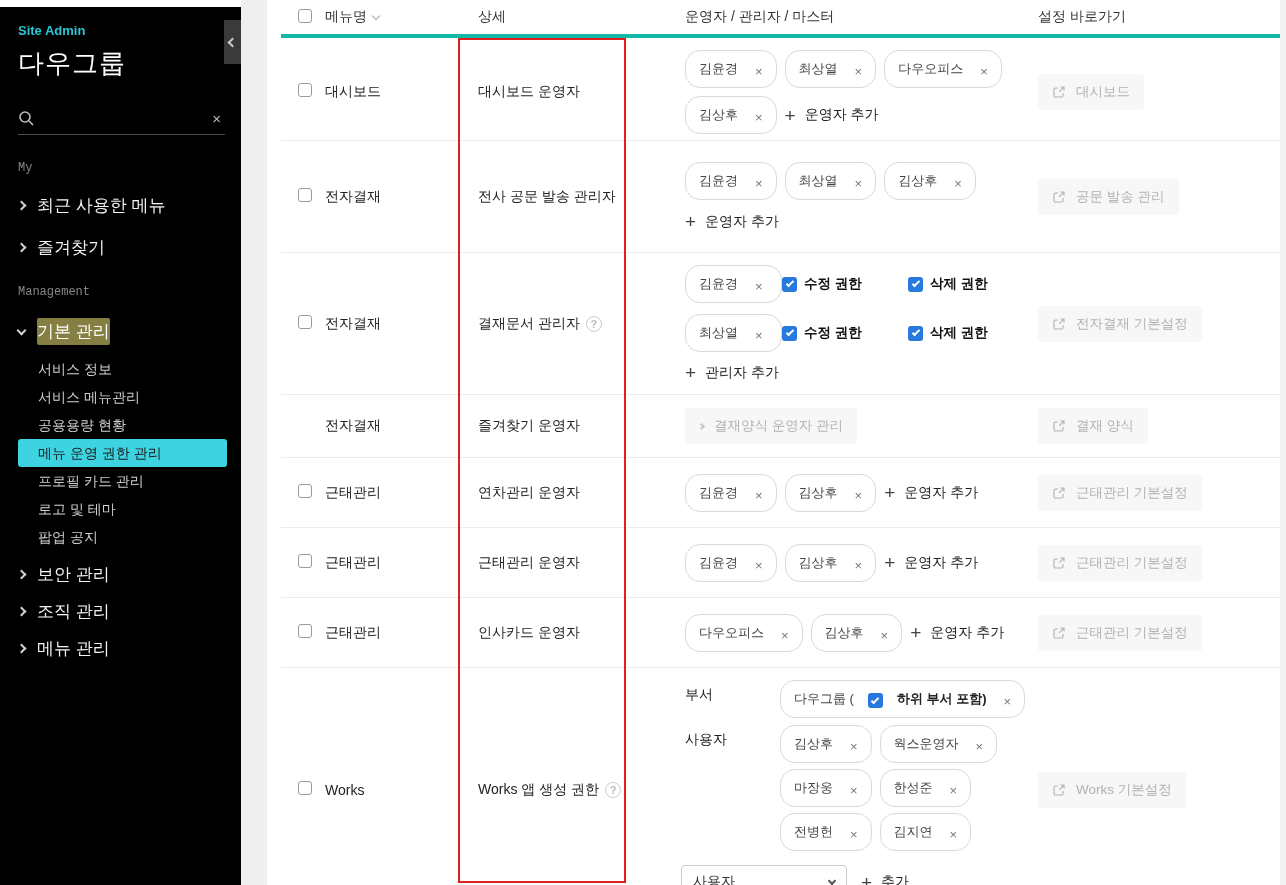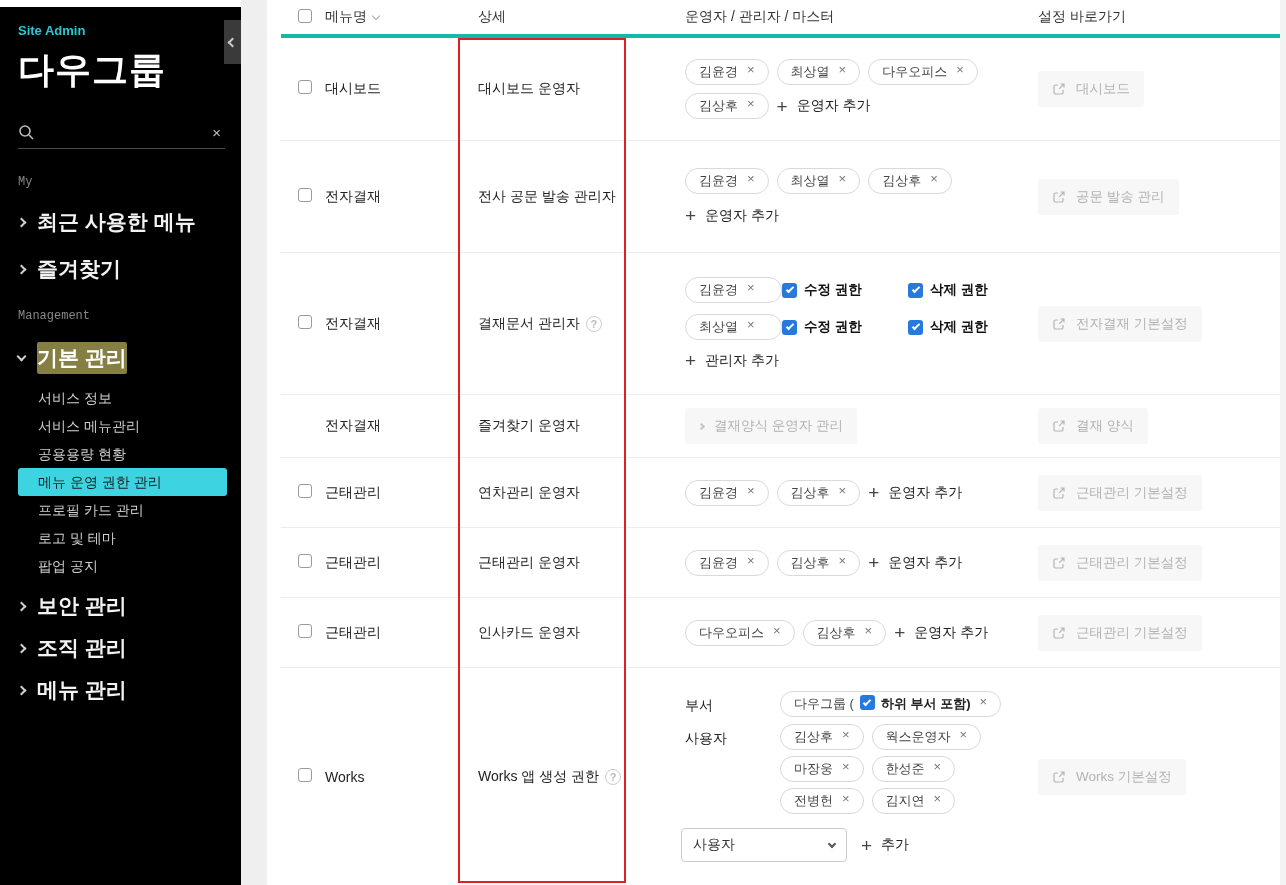--- a/index.html
+++ b/index.html
@@ -10,27 +10,27 @@
   
   .sidebar { position:relative; width:241px; height:885px; background:#000000; flex:0 0 241px; color:#ddd;margin-top:7px; }
   .collapse-tab { position:absolute; top:13px; right:0; width:17px; height:44px; background:#3a3a3a;
     display:flex; align-items:center; justify-content:center; cursor:pointer; }
   .chev { display:inline-block; width:7px; height:7px; border-right:2px solid #c9c9c9; border-bottom:2px solid #c9c9c9; }
   .chev.left { transform:rotate(135deg); }
   .chev.right { transform:rotate(-45deg); }
   .chev.down { transform:rotate(45deg); margin-top:-3px; }
   .side-pad { padding:16px 16px 0 18px; }
   .brand { color:#2cc5d4; font-size:13px; font-weight:bold; }
-  .company { color:#fff; font-size:36px; font-weight:bold; margin-top:8px; letter-spacing:1px; }
+  .company { color:#fff; font-size:26px; font-weight:normal; margin-top:8px; letter-spacing:1px; }
   .searchbar { margin-top:22px; height:32px; border-bottom:1px solid #4c4c4c; display:flex; align-items:center; width:207px; }
   .searchbar svg { flex:0 0 auto; }
   .search-space { flex:1; }
   .clear-x { color:#bdbdbd; font-size:15px; padding:0 4px; cursor:pointer; }
   .section-label { color:#878787; font-size:12px; margin-top:26px;font-family:Liberation Mono, monospace; }
-  .nav-item { display:flex; align-items:center; gap:12px; margin-top:19px; color:#f2f2f2; font-size:21px; font-weight:bold; cursor:pointer; }
+  .nav-item { display:flex; align-items:center; gap:12px; margin-top:19px; color:#f2f2f2; font-size:17px; font-weight:normal; cursor:pointer; }
   .nav-item .chev { border-color:#cfcfcf; }
   .hl-label { background:#867f43; color:#fff; padding:2px 0; border-radius:2px; }
   .sub-list { margin-top:10px; }
   .sub-item { height:28px; line-height:28px; padding-left:20px; margin-left:0; font-size:14px; color:#cfcfcf; cursor:pointer;
     width:209px; border-radius:3px; }
   .sub-item.selected { background:#3dd3e0; color:#1c1c1c; }
   .parents { margin-top:6px; }
 
   
   .gutter { width:26px; flex:0 0 26px; background:#efefef; }
@@ -44,22 +44,22 @@
   .sort-chev { width:6px; height:6px; border-right:1.5px solid #aaa; border-bottom:1.5px solid #aaa; transform:rotate(45deg); margin-top:-3px; }
   .trow { border-bottom:1px solid #ececec; }
   .trow:last-child { border-bottom:none; }
   .cb { display:inline-block; width:14px; height:14px; border:1px solid #9a9a9a; border-radius:3px; background:#fff; cursor:pointer; }
   .cb-cell { padding-left:17px; align-self:center; }
   .menu-cell, .detail-cell { font-size:14px; color:#222; display:flex; align-items:center; gap:6px; }
   .help { display:inline-flex; width:16px; height:16px; border:1px solid #ccc; border-radius:50%;
     color:#bbb; font-size:11px; align-items:center; justify-content:center; font-weight:bold; }
   .ops-cell { display:flex; flex-direction:column; justify-content:center; align-items:flex-start; gap:8px; padding:12px 0; }
   .chip-line { display:flex; align-items:center; gap:8px; }
-  .chip { display:inline-flex; align-items:flex-start; gap:9px; border:1px solid #d9d9d9; border-radius:15px;
-    background:#fff; padding:3px 13px; font-size:13px; color:#444; }
+  .chip { display:inline-flex; align-items:flex-end; gap:17px; border:1px solid #d9d9d9; border-radius:15px;
+    background:#fff; padding:9px 13px; font-size:13px; color:#444; }
   .chip .x { color:#777; font-size:13px; cursor:pointer; line-height:1; }
   .add-btn { display:inline-flex; align-items:center; gap:9px; font-size:14px; color:#222; cursor:pointer; background:none; border:none; }
   .plus { font-size:19px; font-weight:300; color:#444; line-height:1; }
   .perm-row { display:grid; grid-template-columns:97px 126px auto; align-items:center; }
   .perm { display:inline-flex; align-items:center; gap:7px; font-size:13.5px; color:#111; font-weight:bold; }
   .bluebox { display:inline-flex; width:15px; height:15px; background:#2779dd; border-radius:3px; align-items:center; justify-content:center; }
   .bluebox i { display:block; width:4px; height:8px; border-right:2px solid #fff; border-bottom:2px solid #fff; transform:rotate(45deg); margin-top:-2px; }
   .gray-btn { display:inline-flex; align-items:center; gap:10px; background:#f7f7f7; border:none; border-radius:3px;
     color:#b2b2b2; font-size:13.5px; padding:9px 14px; cursor:pointer; }
   .gray-btn .chev { border-color:#c6c6c6; width:5px; height:5px; }

